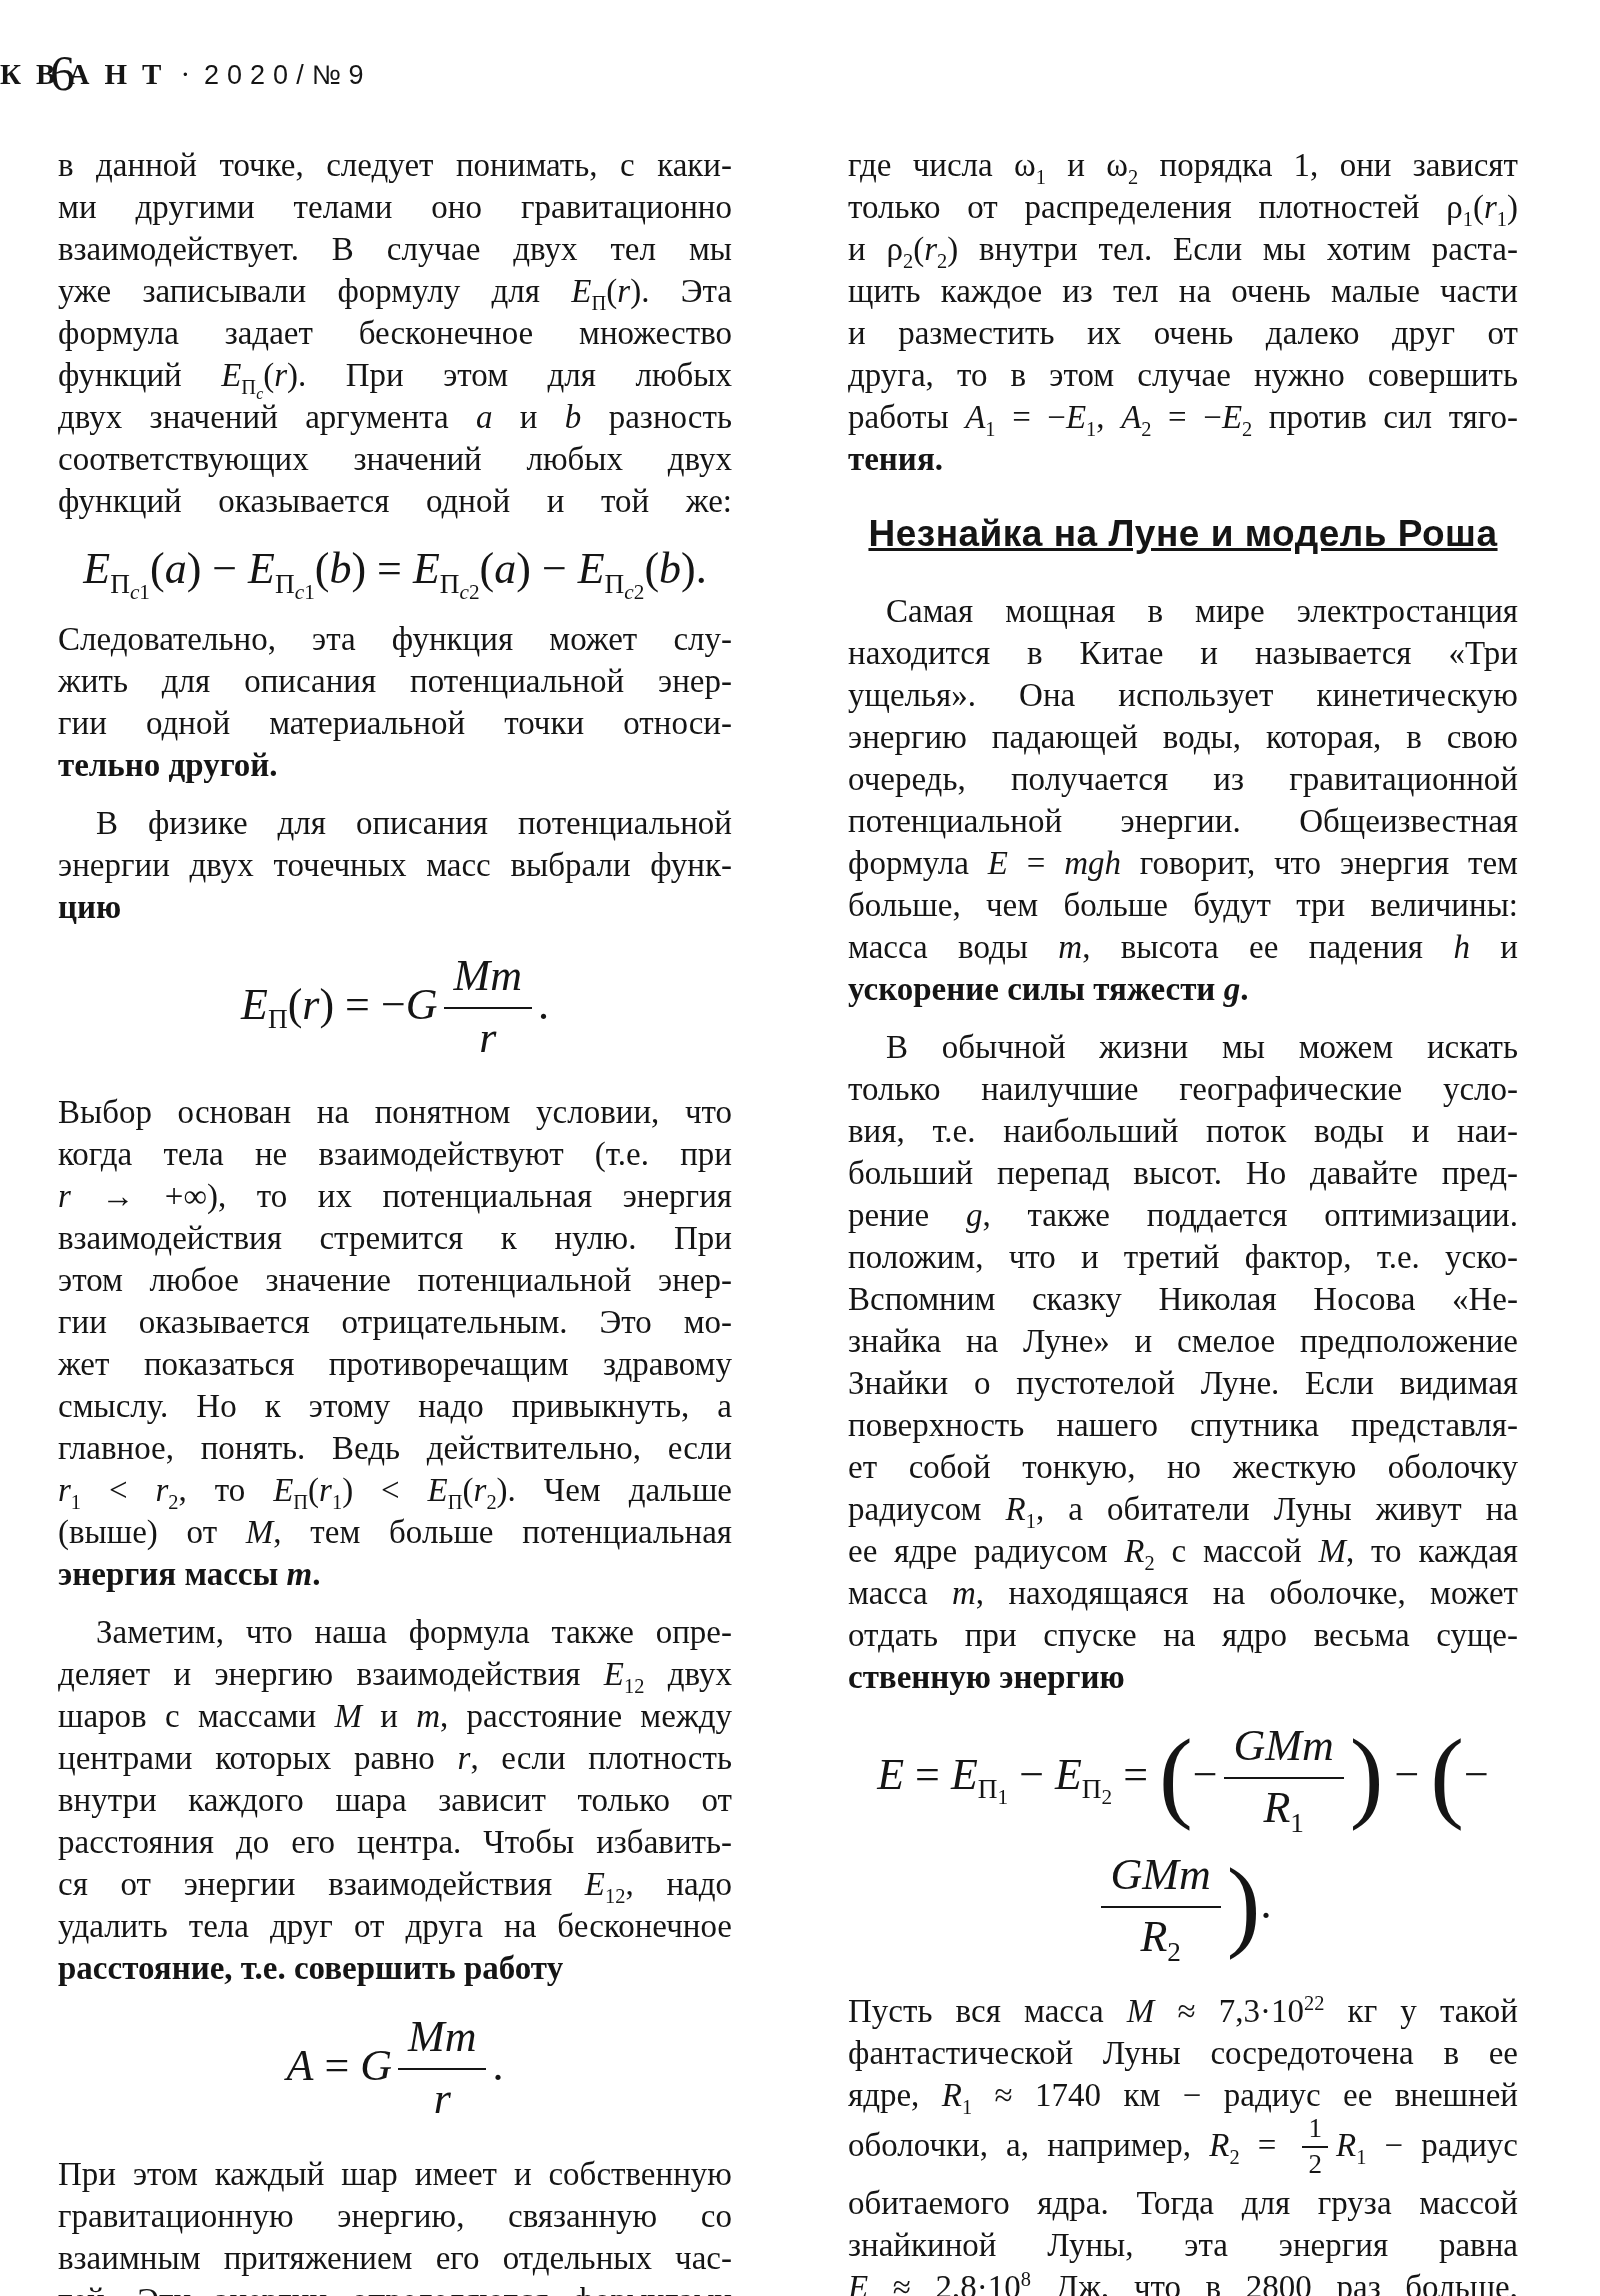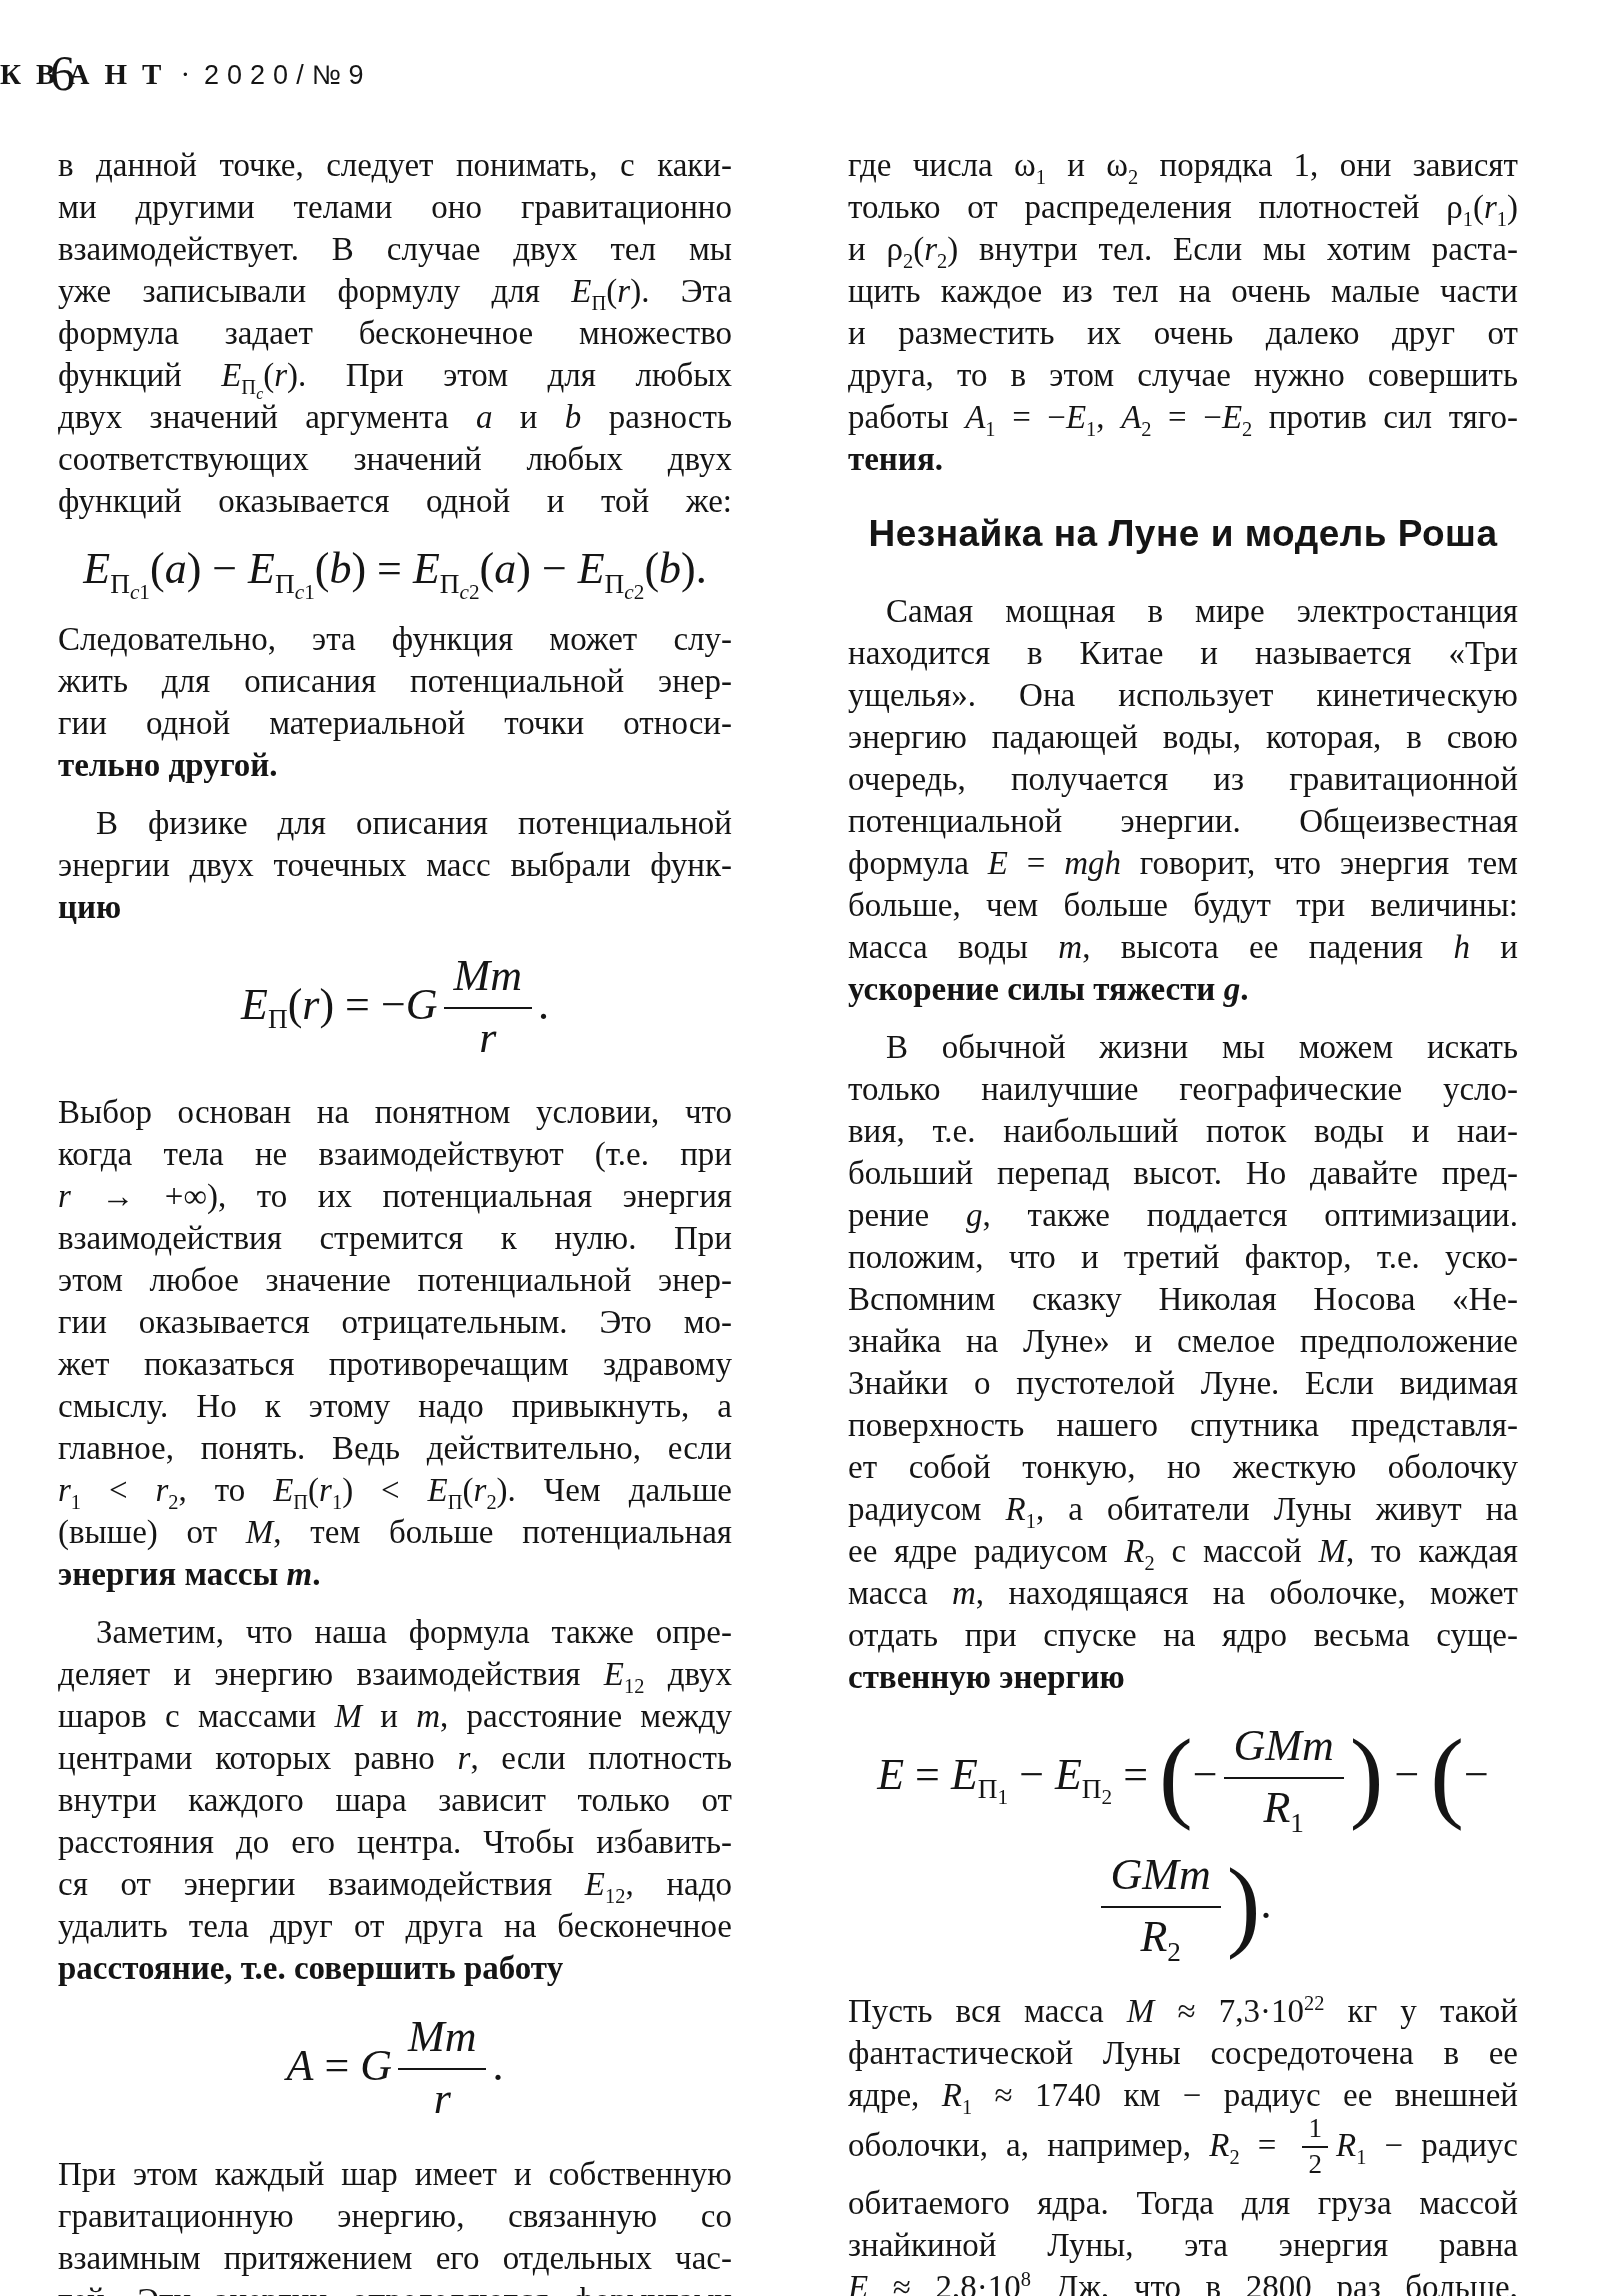--- a/index.html
+++ b/index.html
@@ -43,20 +43,21 @@
   .fr .de{display:block;padding:4px 10px 0;line-height:1.15;}
   .ifr{display:inline-block;vertical-align:middle;text-align:center;margin:0 8px;font-size:82%;position:relative;top:-2px;}
   .ifr .nu{display:block;border-bottom:2px solid #151515;padding:0 6px 2px;line-height:1.1;}
   .ifr .de{display:block;padding:2px 6px 0;line-height:1.1;}
   .bp{font-size:230%;font-weight:300;vertical-align:middle;line-height:0;position:relative;top:-4px;}
   .section-heading{
     font-family:"Liberation Sans","DejaVu Sans",sans-serif;
     font-weight:bold;font-size:37px;line-height:44px;
     text-align:left;text-align-last:center;margin:32px 0 34px;
     letter-spacing:0.5px;
+    text-decoration:underline;
   }
   i{font-style:italic;}
 </style>
 </head>
 <body>
 
 <div class="page">
   <div class="page-number">6</div>
   <div class="journal-header">
     <span class="journal-name">КВАНТ</span><span class="journal-sep">·</span><span class="journal-issue">2020/№9</span>

